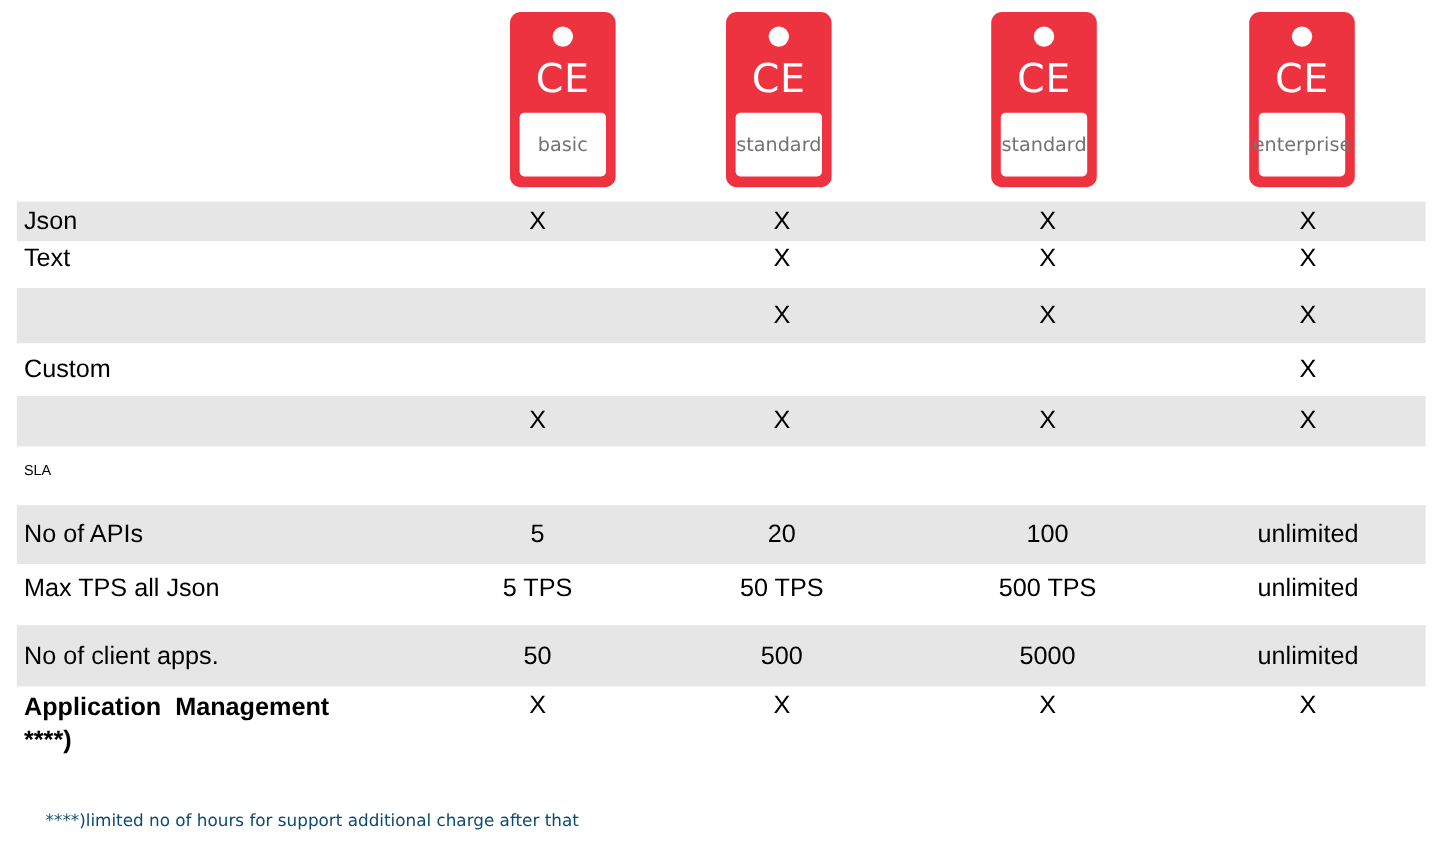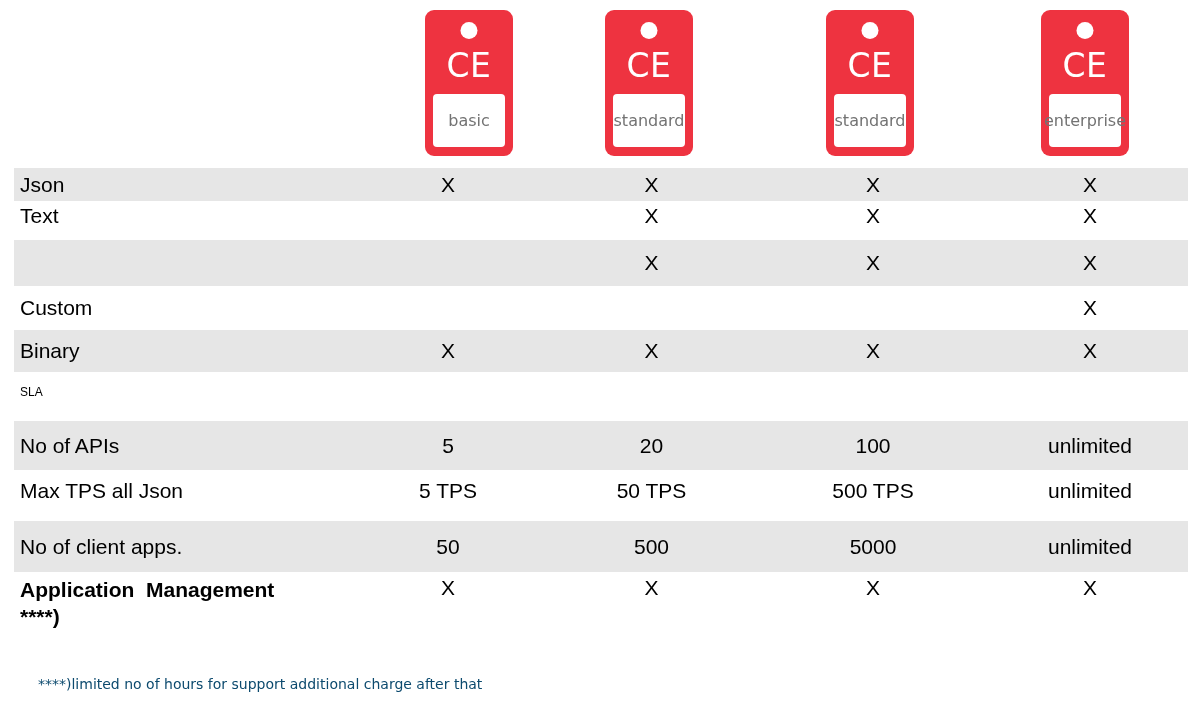--- a/index.html
+++ b/index.html
@@ -262,21 +262,20 @@
       <div class="c-val v0"></div>
       <div class="c-val v1"></div>
       <div class="c-val v2"></div>
       <div class="c-val v3">X</div>
     </div>
   </div>
 
   <div class="trow h-binary">
     <div class="band"></div>
     <div class="cells">
-      <div class="c-label">Binary</div>
       <div class="c-val v0">X</div>
       <div class="c-val v1">X</div>
       <div class="c-val v2">X</div>
       <div class="c-val v3">X</div>
     </div>
   </div>
 
   <div class="trow plain h-sla">
     <div class="band"></div>
     <div class="cells">

